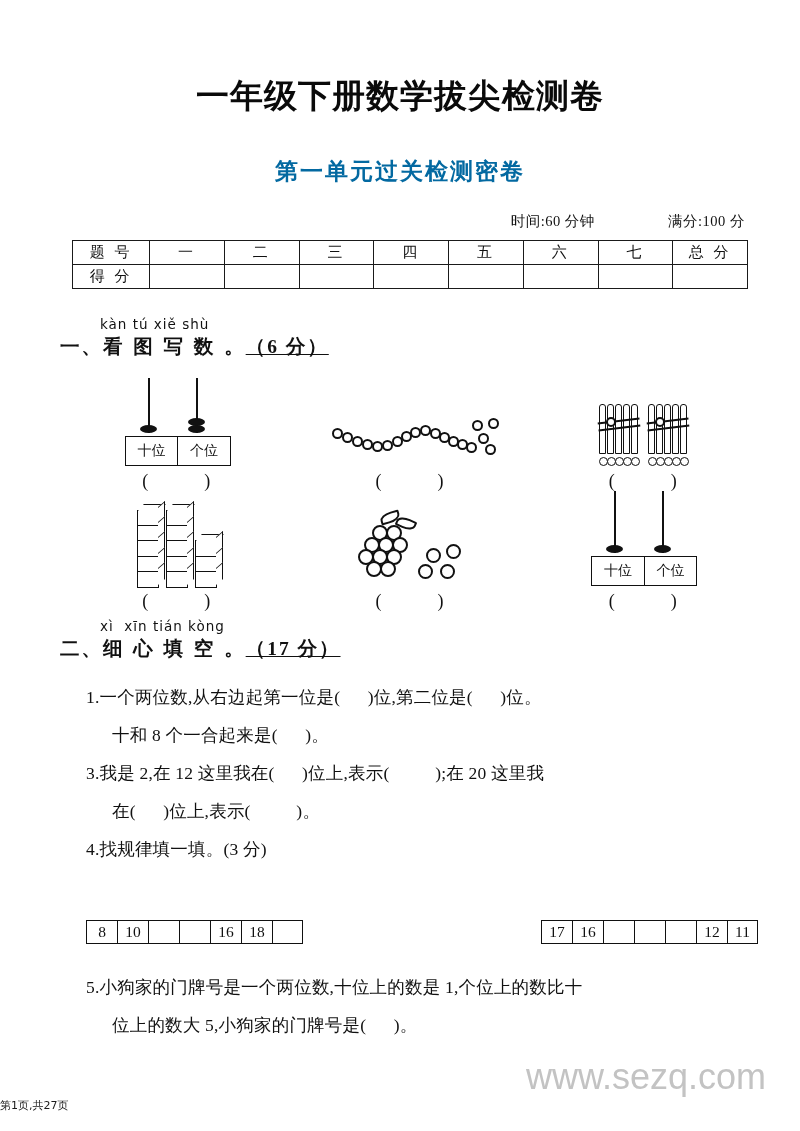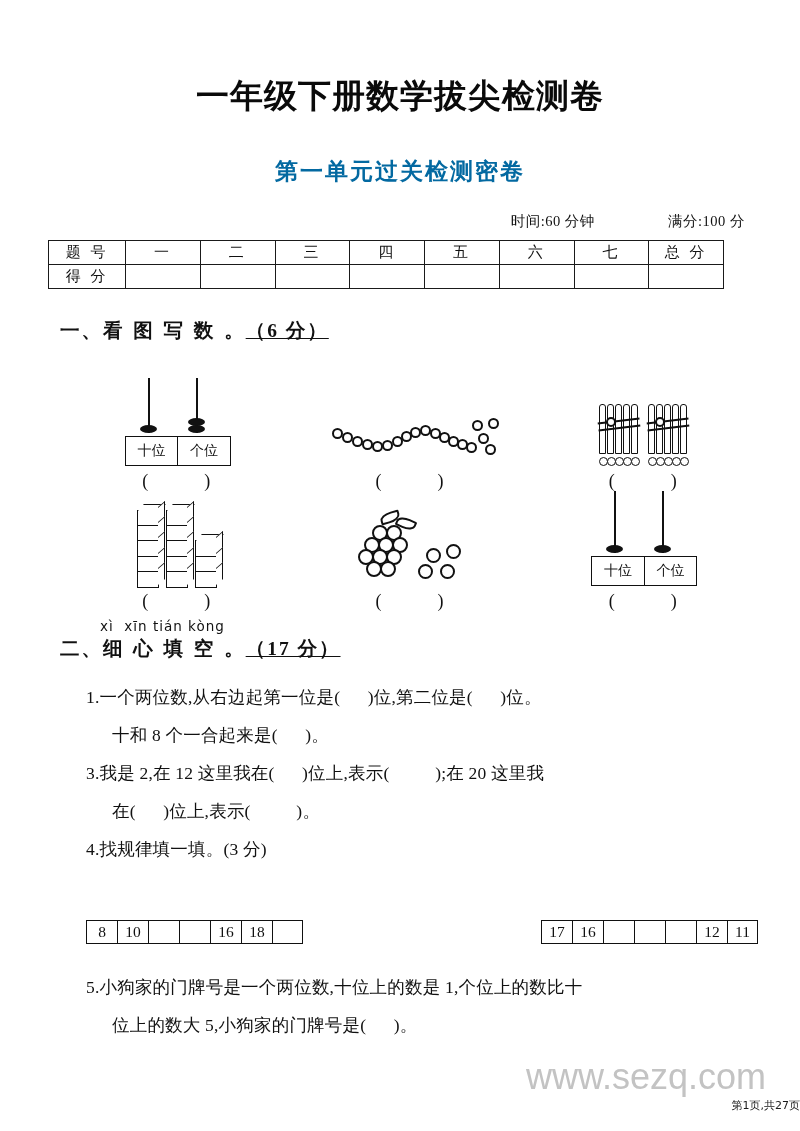--- a/index.html
+++ b/index.html
@@ -47,21 +47,21 @@
     font-size: 14.5px;
     letter-spacing: .5px;
   }
   .meta-row .meta-item { display: inline-block; padding-left: 23px; }
   .meta-row .meta-gap { display: inline-block; width: 42px; }
 
   
   .score-table-wrap {
     position: absolute;
     top: 240px;
-    left: 48px;
+    left: 72px;
     width: 676px;
   }
   table.score-table {
     border-collapse: collapse;
     width: 100%;
     table-layout: fixed;
   }
   table.score-table td {
     border: 1px solid #1a1a1a;
     height: 23px;
@@ -322,21 +322,21 @@
     font-family: "Liberation Sans", sans-serif;
     font-size: 36px;
     color: #c3c3c3;
     letter-spacing: 0px;
   }
   .page-footer {
     position: absolute;
     left: 0;
     right: 0;
     top: 1098px;
-    text-align: right;
+    text-align: left;
     font-family: "DejaVu Sans", sans-serif;
     font-size: 11px;
     color: #1a1a1a;
   }
 </style>
 </head>
 <body>
 
 <div class="main-title">一年级下册数学拔尖检测卷</div>
 <div class="sub-title">第一单元过关检测密卷</div>
@@ -370,20 +370,21 @@
         <td></td>
         <td></td>
         <td></td>
         <td></td>
       </tr>
     </tbody>
   </table>
 </div>
 
 <div class="section" style="top:316px;">
+  <div class="pinyin">kàn tú xiě shù</div>
   <div class="sec-title">
     <span>一、看 图 写 数 。</span><span class="pts">（6 分）</span>
   </div>
 </div>
 
 <div class="pic-grid">
 
   <div class="pic-row">
 
     <div class="pic-cell">

